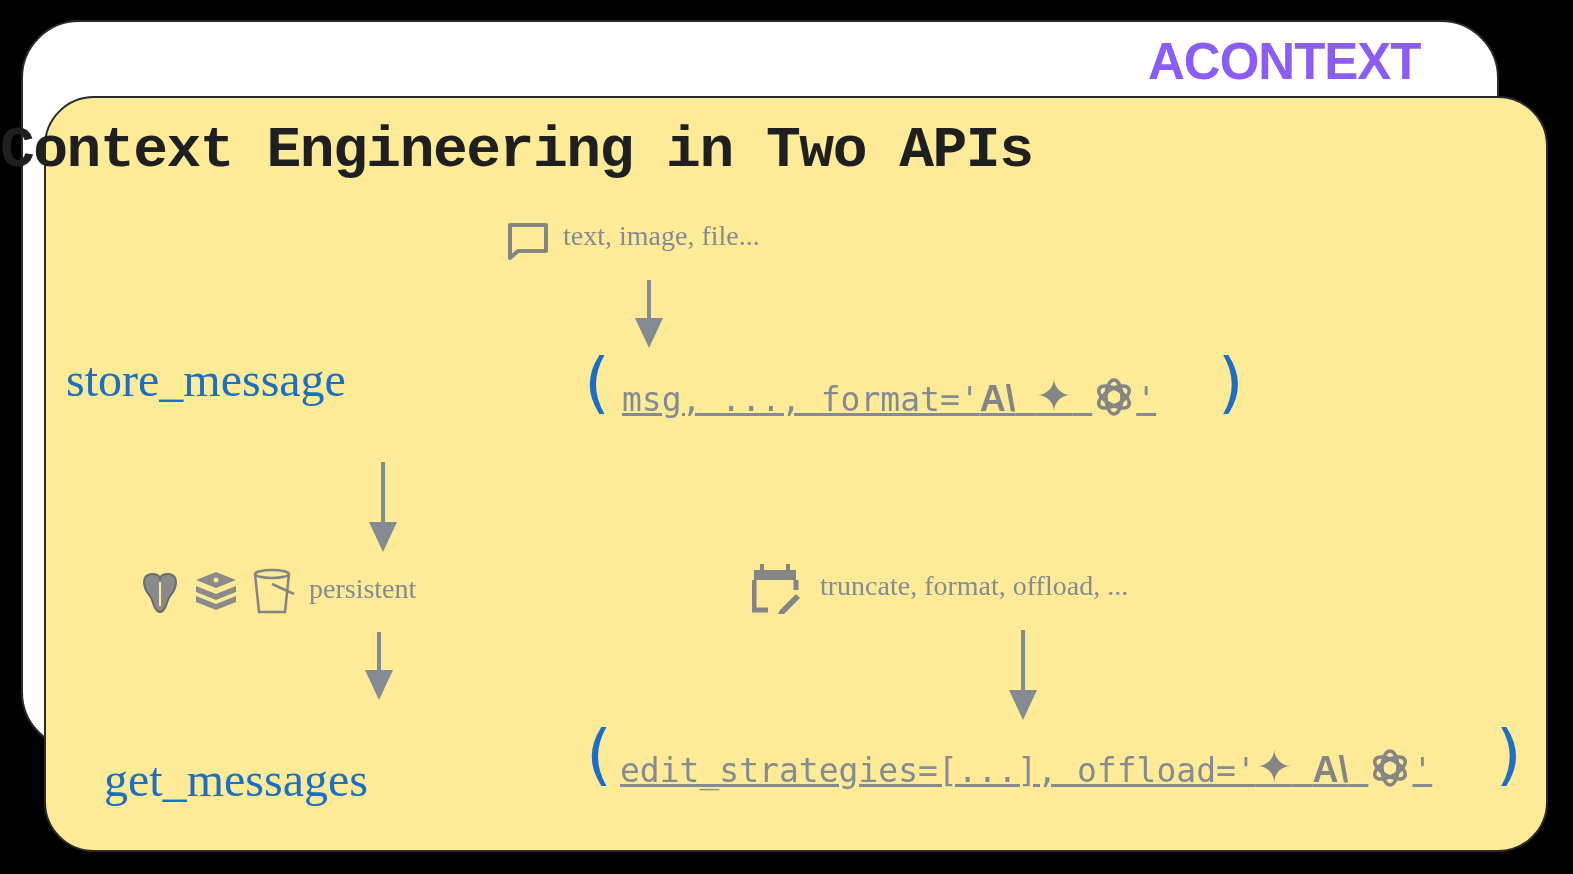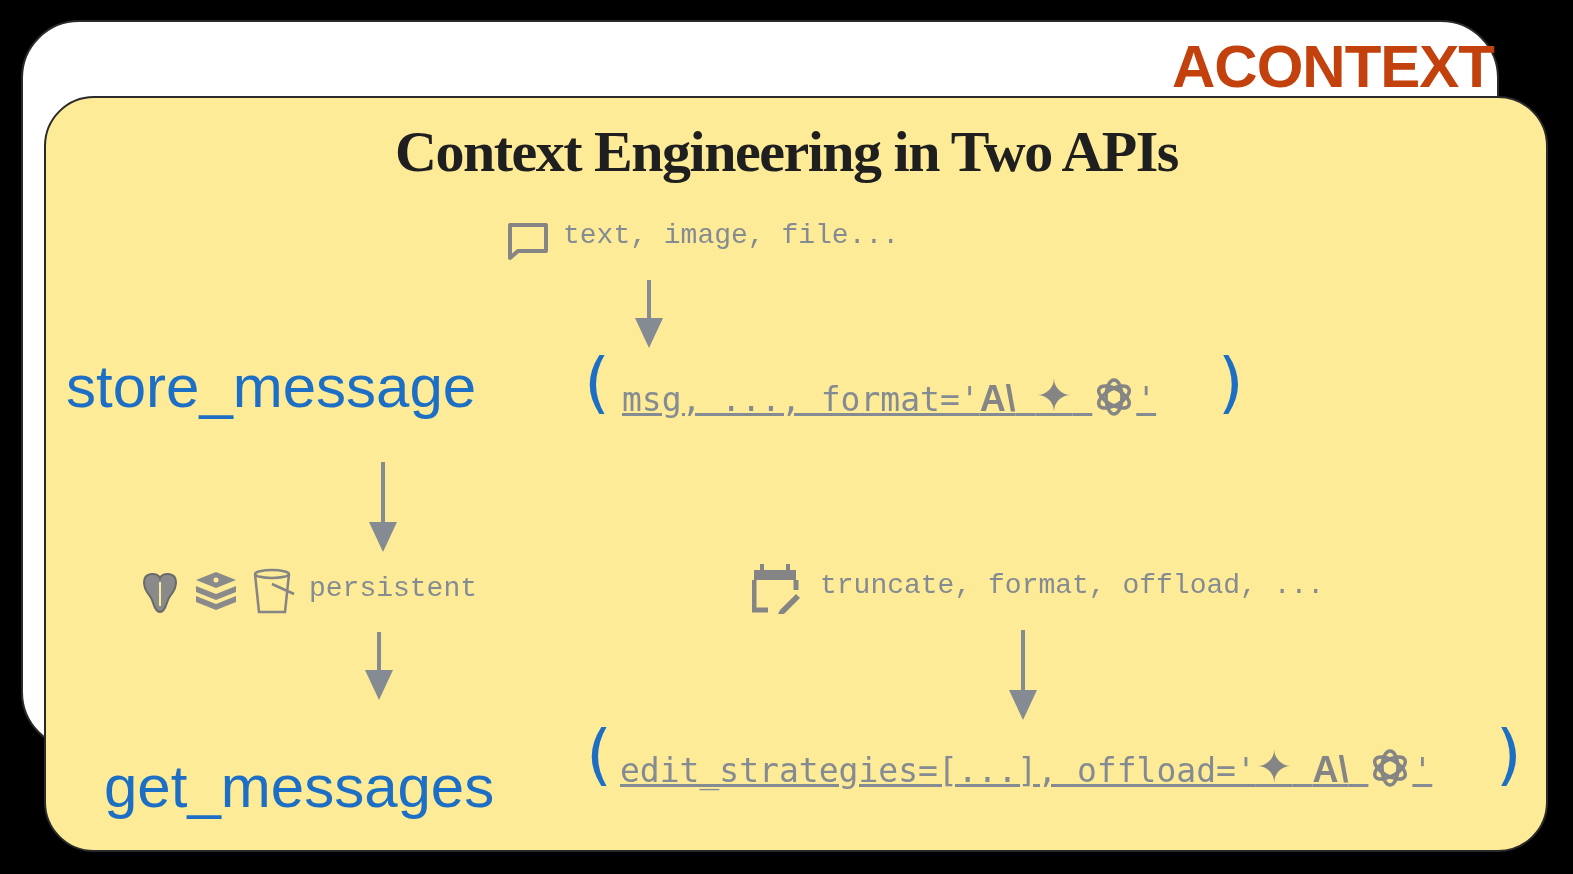--- a/index.html
+++ b/index.html
@@ -1,22 +1,22 @@
 <!DOCTYPE html>
 <html><head>
 <meta charset="utf-8">
 <style>
   html,body{margin:0;padding:0;}
   body{width:1573px;height:874px;background:#000;position:relative;overflow:hidden;font-family:"DejaVu Sans",sans-serif;}
   .back-card{position:absolute;left:21px;top:20px;width:1478px;height:730px;background:#fff;border:2px solid #2a2a2a;border-radius:58px;box-sizing:border-box;}
-  .logo{position:absolute;left:1172px;top:32px;font-family:"Liberation Sans",sans-serif;font-weight:bold;font-size:60px;color:#c2410c;letter-spacing:-1px;}
+  .logo{position:absolute;left:1148px;top:32px;font-family:"Liberation Sans",sans-serif;font-weight:bold;font-size:51px;color:#8b5cf6;letter-spacing:-1px;}
   .front-card{position:absolute;left:44px;top:96px;width:1504px;height:756px;background:#fdeb98;border:2px solid #2a2a2a;border-radius:50px;box-sizing:border-box;}
-  .title{position:absolute;left:0;width:1573px;top:118px;text-align:center;font-family:Liberation Serif, serif;font-weight:bold;font-size:58px;color:#1f1f1f;letter-spacing:-1.5px;}
-  .note{position:absolute;font-family:Liberation Mono, monospace;font-size:28px;color:#858b92;white-space:nowrap;}
-  .fn{position:absolute;font-family:Liberation Sans, sans-serif;font-size:60px;color:#1c6fc4;white-space:nowrap;}
+  .title{position:absolute;left:0;width:1573px;top:118px;text-align:left;font-family:Liberation Mono, monospace;font-weight:bold;font-size:58px;color:#1f1f1f;letter-spacing:-1.5px;}
+  .note{position:absolute;font-family:Liberation Serif, serif;font-size:28px;color:#858b92;white-space:nowrap;}
+  .fn{position:absolute;font-family:Liberation Serif, serif;font-size:48px;color:#1c6fc4;white-space:nowrap;}
   .args{position:absolute;font-family:"DejaVu Sans Mono",monospace;font-size:33px;color:#858b92;white-space:nowrap;text-decoration:underline;}
   .paren{position:absolute;font-family:"DejaVu Sans Mono",monospace;font-size:66px;color:#1c6fc4;}
   .arrow{position:absolute;}
   .icon{position:absolute;}
   .brand{font-family:"Liberation Sans",sans-serif;font-weight:bold;color:#858585;}
 </style>
 </head>
 <body>
 
 <div class="back-card"></div>

